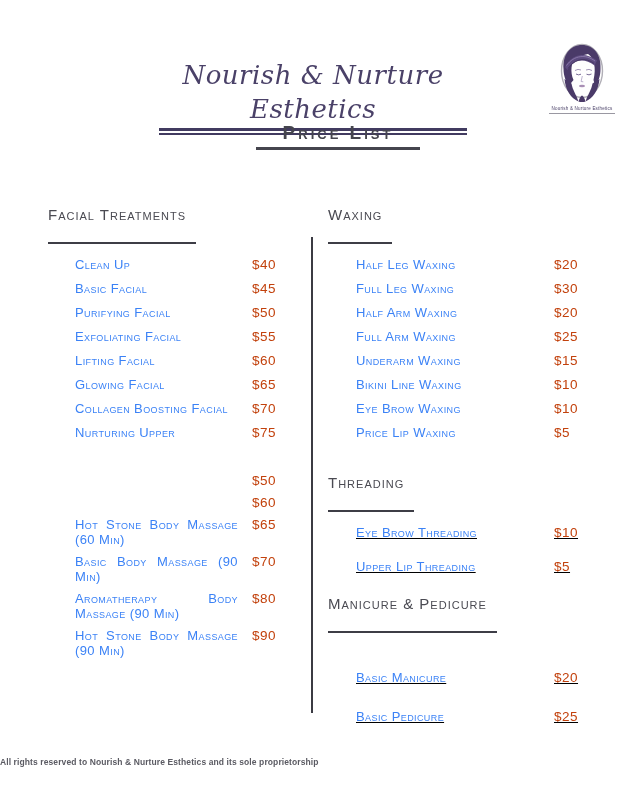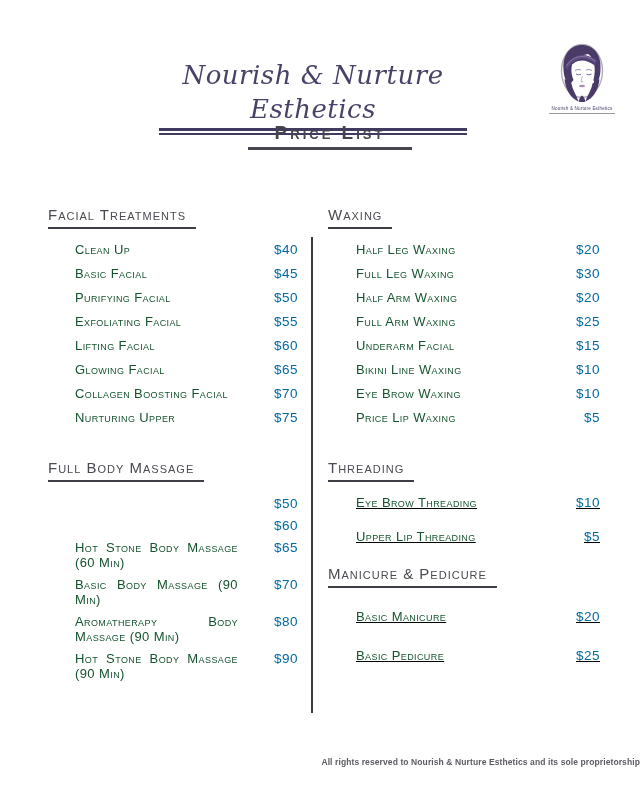--- a/index.html
+++ b/index.html
@@ -10,21 +10,21 @@
   
   .brand{position:absolute;top:58px;left:130px;width:366px;text-align:center;}
   .brand h1{
     margin:0;font-family:"DejaVu Serif",serif;font-style:italic;font-weight:normal;
     font-size:26px;line-height:34px;color:#4a4168;letter-spacing:0.5px;
   }
   .brand-underline{
     width:308px;height:2px;margin:2px auto 0;
     border-top:3px solid #413b60;border-bottom:2px solid #413b60;
   }
-  .page-title{position:absolute;top:121px;left:248px;width:164px;text-align:center;}
+  .page-title{position:absolute;top:121px;left:256px;width:164px;text-align:center;}
   .page-title h2{
     margin:0;font-size:19px;line-height:24px;font-variant:small-caps;font-weight:bold;
     letter-spacing:3px;color:#45454e;
   }
   .pt-underline{height:3px;background:#45454e;margin-top:2px;}
   
   .logo{position:absolute;top:40px;left:549px;width:66px;text-align:center;}
   .logo svg{display:block;margin:0 auto;}
   .logo-caption{
     font-size:4.5px;line-height:5px;color:#4a4168;margin-top:2px;
@@ -32,48 +32,48 @@
   }
   .logo-line{border-top:1px solid #9a98a2;margin-top:2px;}
   
   .column{position:absolute;top:205px;}
   .col-left{left:48px;width:250px;}
   .col-right{left:328px;width:272px;}
   .divider{position:absolute;left:311px;top:237px;width:2px;height:476px;background:#3b3b43;}
   .sec-title{
     display:inline-block;margin:0;font-size:15px;line-height:19px;font-variant:small-caps;
     font-weight:normal;letter-spacing:1px;color:#4a4a52;
-    border-bottom:2px solid #3d3d46;padding:0 10px 3px 0;
+    border-bottom:2px solid #3d3d46;padding:0 10px 18px 0;
   }
   .sec-body{margin-top:14px;}
   .col-left .sec + .sec{margin-top:33px;}
   .col-right .sec + .sec{margin-top:33px;}
   .col-right .sec:nth-child(3){margin-top:15px;}
-  .col-right .sec:nth-child(3) .sec-body{margin-top:22px;}
+  .col-right .sec:nth-child(3) .sec-body{margin-top:38px;}
   .col-right .sec:nth-child(3) .row{margin-bottom:25px;}
   .row{display:flex;align-items:flex-start;padding-left:27px;}
   .col-right .row{padding-left:28px;}
   .label{
     font-variant:small-caps;font-size:13px;line-height:14px;
-    letter-spacing:0.4px;color:#14532d;
+    letter-spacing:0.4px;color:#3b82f6;
   }
   .price{
-    margin-left:auto;width:46px;text-align:right;flex-shrink:0;
-    font-variant:small-caps;font-size:13.5px;line-height:14px;color:#0369a1;letter-spacing:0.5px;
+    margin-left:auto;width:46px;text-align:left;flex-shrink:0;
+    font-variant:small-caps;font-size:13.5px;line-height:14px;color:#c2410c;letter-spacing:0.5px;
   }
   .compact .row{margin-bottom:10px;}
   .compact .label,.spaced .label{white-space:nowrap;}
   .spaced .row{margin-bottom:20px;text-decoration:underline;}
   .double .label{width:163px;text-align:justify;line-height:15px;}
   .double .row{margin-bottom:7px;}
   .double .price{line-height:15px;}
   .group + .group{}
   
   .footer{
-    position:absolute;top:757px;left:0;width:100%;text-align:right;
+    position:absolute;top:757px;left:0;width:100%;text-align:left;
     font-size:8.5px;font-weight:bold;color:#5b5b63;letter-spacing:0.1px;
   }
 </style>
 </head>
 <body>
 
 <div class="page">
 
   <div class="brand">
     <h1>Nourish &amp; Nurture Esthetics</h1>
@@ -144,21 +144,20 @@
               <span class="price">$70</span>
             </div>
             <div class="row">
               <span class="label">Nurturing Upper</span>
               <span class="price">$75</span>
             </div>
           </div>
         </div>
   </section>
       <section class="sec double">
-    <h3 class="sec-title">Full Body Massage</h3>
     <div class="sec-body">
           <div class="group">
             <div class="row">
               <span class="price">$50</span>
             </div>
             <div class="row">
               <span class="price">$60</span>
             </div>
             <div class="row">
               <span class="label">Hot Stone Body Massage (60 Min)</span>
@@ -197,21 +196,21 @@
             </div>
             <div class="row">
               <span class="label">Half Arm Waxing</span>
               <span class="price">$20</span>
             </div>
             <div class="row">
               <span class="label">Full Arm Waxing</span>
               <span class="price">$25</span>
             </div>
             <div class="row">
-              <span class="label">Underarm Facial</span>
+              <span class="label">Underarm Waxing</span>
               <span class="price">$15</span>
             </div>
             <div class="row">
               <span class="label">Bikini Line Waxing</span>
               <span class="price">$10</span>
             </div>
             <div class="row">
               <span class="label">Eye Brow Waxing</span>
               <span class="price">$10</span>
             </div>

